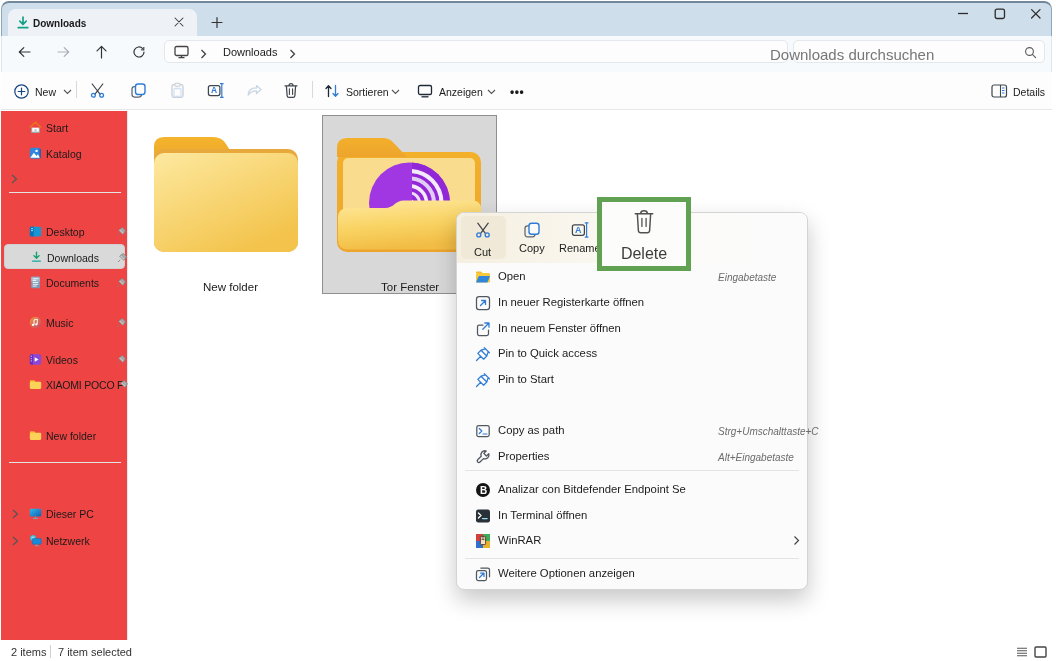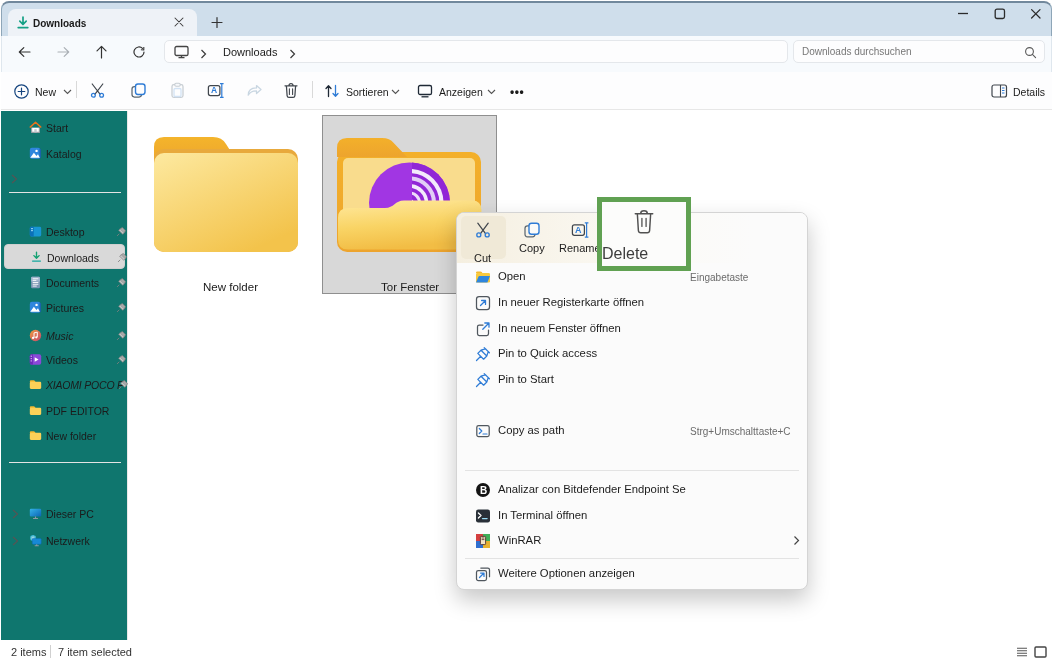--- a/index.html
+++ b/index.html
@@ -5,34 +5,34 @@
 html,body{margin:0;padding:0;}
 body{width:1056px;height:661px;background:#fff;font-family:"Liberation Sans",sans-serif;overflow:hidden;position:relative;}
 .ab{position:absolute;}
 #win{position:absolute;left:0;top:0;width:1053px;height:661px;}
 #titlebar{position:absolute;left:1px;top:1px;width:1051px;height:35px;background:#cfdeeb;border-top:2px solid #71889c;border-left:1px solid #8ea6b8;border-right:1px solid #8ea6b8;border-radius:8px 8px 0 0;box-sizing:border-box;}
 #tab{position:absolute;left:6px;top:6px;width:189px;height:30px;background:#eef2f7;border-radius:8px 8px 0 0;}
 #tabtitle{position:absolute;left:25px;top:9px;font-size:10px;color:#191919;font-weight:700;letter-spacing:0;}
 .capbtn{position:absolute;color:#2b2b2b;}
 #navrow{position:absolute;left:1px;top:36px;width:1051px;height:36px;background:#f7fafd;border-left:1px solid #dfe7ee;border-right:1px solid #dfe7ee;box-sizing:border-box;}
 #toolbar{position:absolute;left:1px;top:72px;width:1051px;height:38px;background:#fdfdfe;border-bottom:1px solid #e7e7e7;box-sizing:border-box;}
-#sidebar{position:absolute;left:1px;top:111px;width:126px;height:529px;background:#0f766e;}
+#sidebar{position:absolute;left:1px;top:111px;width:126px;height:529px;background:#ef4444;}
 #sideline{position:absolute;left:127px;top:111px;width:1px;height:529px;background:#e9e9e9;}
 .srow{position:absolute;left:3px;width:121px;height:25px;border-radius:4px;}
 .sico{position:absolute;left:25px;top:6px;width:13px;height:13px;}
 .stxt{position:absolute;left:42px;top:7px;font-size:10.5px;color:#1b1b1b;white-space:nowrap;}
 .spin{position:absolute;left:112px;top:7px;width:11px;height:11px;}
 .schev{position:absolute;width:10px;height:10px;}
 .addr{background:#fdfdfe;border:1px solid #e4e7eb;border-radius:5px;box-sizing:border-box;}
 #statusbar{position:absolute;left:0;top:640px;width:1053px;height:21px;background:#fff;}
 .st{font-size:11px;color:#333;}
 .menuitem{position:absolute;left:5px;width:342px;height:26px;}
 .mico{position:absolute;left:13px;top:5px;width:16px;height:16px;}
 .mtxt{position:absolute;left:36px;top:6px;font-size:11.3px;color:#1c1c1c;white-space:nowrap;}
-.macc{position:absolute;left:228px;top:8px;font-size:10px;color:#6b6b6b;white-space:nowrap;}
+.macc{position:absolute;left:256px;top:8px;font-size:10px;color:#6b6b6b;white-space:nowrap;font-style:italic;}
 .tool-txt{font-size:10.5px;color:#1b1b1b;}
 </style>
 </head>
 <body>
 <div id="win">
 
 <div id="titlebar">
   <div id="tab">
     <svg class="ab" style="left:7px;top:6px" width="16" height="16" viewBox="0 0 16 16">
           <path d="M8 2 v7.2 M4.8 6.2 L8 9.5 L11.2 6.2" stroke="#14a085" stroke-width="1.7" fill="none" stroke-linecap="round" stroke-linejoin="round"></path>
@@ -77,21 +77,21 @@
         <path d="M7.5 10.5 v2 M4.5 12.7 h6" stroke="#444" stroke-width="1.3"></path>
       </svg>
   <svg class="ab" style="left:198px;top:13px" width="7" height="10" viewBox="0 0 7 10">
         <path d="M1.5 1 L5.5 5 L1.5 9" fill="none" stroke="#3a3a3a" stroke-width="1.2"></path>
       </svg>
   <div class="ab" style="left:221px;top:10px;font-size:11px;color:#1b1b1b;">Downloads</div>
   <svg class="ab" style="left:287px;top:13px" width="7" height="10" viewBox="0 0 7 10">
         <path d="M1.5 1 L5.5 5 L1.5 9" fill="none" stroke="#3a3a3a" stroke-width="1.2"></path>
       </svg>
   <div class="ab addr" style="left:791px;top:4px;width:252px;height:23px;"></div>
-  <div class="ab" style="left:800px;top:10px;font-size:10px;color:#777;">Downloads durchsuchen</div>
+  <div class="ab" style="left:768px;top:10px;font-size:15px;color:#777;">Downloads durchsuchen</div>
   <svg class="ab" style="left:1022px;top:10px" width="13" height="13" viewBox="0 0 13 13">
         <circle cx="5.5" cy="5.5" r="3.9" fill="none" stroke="#5a5a5a" stroke-width="1.1"></circle>
         <path d="M8.4 8.4 L11.6 11.6" stroke="#5a5a5a" stroke-width="1.1" stroke-linecap="round"></path>
       </svg>
 </div>
 
 <div id="toolbar">
   <svg class="ab" style="left:13px;top:12px" width="15" height="15" viewBox="0 0 15 15">
         <circle cx="7.5" cy="7.5" r="6.7" fill="none" stroke="#16457f" stroke-width="1.2"></circle>
         <path d="M7.5 4.2 v6.6 M4.2 7.5 h6.6" stroke="#16457f" stroke-width="1.2" stroke-linecap="round"></path>
@@ -208,35 +208,21 @@
           <rect x="2.5" y="1" width="11" height="6" rx="1.6" fill="#9db4cc"></rect>
           <path d="M4.5 3.4 h7 M4.5 5.4 h4.5 M4.5 8 h7 M4.5 10.2 h7 M4.5 12.4 h5" stroke="#fff" stroke-width="1.1"></path>
         </svg>
     <div class="stxt">Documents</div>
     <svg class="spin" viewBox="0 0 14 14">
           <path d="M8.1 1.9 L12.1 5.9 L10.3 8.9 L5.1 3.7 Z" fill="#a9a9a9" stroke="#808080" stroke-width="0.9" stroke-linejoin="round"></path>
           <path d="M5.1 3.7 L3.4 5.4 L8.6 10.6 L10.3 8.9" fill="#c6c6c6" stroke="#808080" stroke-width="0.9" stroke-linejoin="round"></path>
           <path d="M3.8 10.2 L1.7 12.3" stroke="#808080" stroke-width="1.1" stroke-linecap="round"></path>
         </svg>
   </div>
-  <div class="srow" style="top:184px;">
-    <svg class="sico" viewBox="0 0 16 16">
-          <rect x="1" y="1" width="13" height="13.6" rx="2.6" fill="#2f86dd"></rect>
-          <path d="M13 1.6 c1 .4 1.6 1.2 1.6 2.4 v8 c0 1.2-.6 2-1.6 2.4 Z" fill="#1b5fae"></path>
-          <circle cx="9.3" cy="4.8" r="1.5" fill="#fff"></circle>
-          <path d="M1.6 13.2 L6 7.2 L9.2 11 L11 9 L13.4 13.2 Z" fill="#fff"></path>
-        </svg>
-    <div class="stxt">Pictures</div>
-    <svg class="spin" viewBox="0 0 14 14">
-          <path d="M8.1 1.9 L12.1 5.9 L10.3 8.9 L5.1 3.7 Z" fill="#a9a9a9" stroke="#808080" stroke-width="0.9" stroke-linejoin="round"></path>
-          <path d="M5.1 3.7 L3.4 5.4 L8.6 10.6 L10.3 8.9" fill="#c6c6c6" stroke="#808080" stroke-width="0.9" stroke-linejoin="round"></path>
-          <path d="M3.8 10.2 L1.7 12.3" stroke="#808080" stroke-width="1.1" stroke-linecap="round"></path>
-        </svg>
-  </div>
-  <div class="srow" style="top:212px;font-style:italic;">
+  <div class="srow" style="top:199px;">
     <svg class="sico" viewBox="0 0 16 16">
           <defs>
             <linearGradient id="mg" x1="0" y1="0" x2="1" y2="1">
               <stop offset="0" stop-color="#f09b3c"></stop>
               <stop offset="1" stop-color="#c3476f"></stop>
             </linearGradient>
           </defs>
           <circle cx="8" cy="8" r="7" fill="url(#mg)"></circle>
           <path d="M6.2 11 V4.8 l4 -0.9 v6.2" stroke="#fff" stroke-width="1.2" fill="none"></path>
           <circle cx="5" cy="11" r="1.4" fill="#fff"></circle>
@@ -258,38 +244,31 @@
           <rect x="2" y="8.8" width="1.6" height="1.6" rx="0.4" fill="#c9a6ef"></rect>
           <path d="M7 5.2 L11.8 8 L7 10.8 Z" fill="#fff"></path>
         </svg>
     <div class="stxt">Videos</div>
     <svg class="spin" viewBox="0 0 14 14">
           <path d="M8.1 1.9 L12.1 5.9 L10.3 8.9 L5.1 3.7 Z" fill="#a9a9a9" stroke="#808080" stroke-width="0.9" stroke-linejoin="round"></path>
           <path d="M5.1 3.7 L3.4 5.4 L8.6 10.6 L10.3 8.9" fill="#c6c6c6" stroke="#808080" stroke-width="0.9" stroke-linejoin="round"></path>
           <path d="M3.8 10.2 L1.7 12.3" stroke="#808080" stroke-width="1.1" stroke-linecap="round"></path>
         </svg>
   </div>
-  <div class="srow" style="top:261px;font-style:italic;">
+  <div class="srow" style="top:261px;">
     <svg class="sico" viewBox="0 0 16 16">
           <path d="M1 4.2 q0-1.4 1.4-1.4 h3.4 q1 0 1.5 .8 l.8 1.2 h-7.1 Z" fill="#f5b82e"></path>
           <rect x="1" y="4.6" width="14" height="8.8" rx="1.4" fill="#fbd158"></rect>
         </svg>
     <div class="stxt" style="letter-spacing:-0.2px;">XIAOMI POCO F</div>
     <svg class="spin" style="left:114px" viewBox="0 0 14 14">
           <path d="M8.1 1.9 L12.1 5.9 L10.3 8.9 L5.1 3.7 Z" fill="#a9a9a9" stroke="#808080" stroke-width="0.9" stroke-linejoin="round"></path>
           <path d="M5.1 3.7 L3.4 5.4 L8.6 10.6 L10.3 8.9" fill="#c6c6c6" stroke="#808080" stroke-width="0.9" stroke-linejoin="round"></path>
           <path d="M3.8 10.2 L1.7 12.3" stroke="#808080" stroke-width="1.1" stroke-linecap="round"></path>
         </svg>
-  </div>
-  <div class="srow" style="top:286.5px;">
-    <svg class="sico" viewBox="0 0 16 16">
-          <path d="M1 4.2 q0-1.4 1.4-1.4 h3.4 q1 0 1.5 .8 l.8 1.2 h-7.1 Z" fill="#f5b82e"></path>
-          <rect x="1" y="4.6" width="14" height="8.8" rx="1.4" fill="#fbd158"></rect>
-        </svg>
-    <div class="stxt">PDF EDITOR</div>
   </div>
   <div class="srow" style="top:312px;">
     <svg class="sico" viewBox="0 0 16 16">
           <path d="M1 4.2 q0-1.4 1.4-1.4 h3.4 q1 0 1.5 .8 l.8 1.2 h-7.1 Z" fill="#f5b82e"></path>
           <rect x="1" y="4.6" width="14" height="8.8" rx="1.4" fill="#fbd158"></rect>
         </svg>
     <div class="stxt">New folder</div>
   </div>
   <div class="ab" style="left:8px;top:351px;width:112px;height:1px;background:#e4e4e4;"></div>
   <div class="srow" style="top:390px;">
@@ -374,21 +353,21 @@
 <div class="ab" style="left:381px;top:281px;font-size:11.5px;color:#1b1b1b;">Tor Fenster</div>
 
 <div class="ab" style="left:456px;top:212px;width:352px;height:378px;background:#fbfbfb;border:1px solid #d4d4d4;border-radius:8px;box-sizing:border-box;box-shadow:0 10px 22px rgba(0,0,0,0.22);">
   <div class="ab" style="left:0;top:0;width:350px;height:50px;background:linear-gradient(90deg,#f5efe0 0%,#f8f4ea 25%,#fbfaf6 55%,#fbfbfb 85%);border-radius:7px 7px 0 0;"></div>
   <div class="ab" style="left:4px;top:3px;width:45px;height:43px;background:#f0e9d7;border-radius:5px;"></div>
   <svg class="ab" style="left:17px;top:8px" width="18" height="18" viewBox="0 0 18 18">
         <path d="M3.8 2.2 L11.7 12.8 M14.2 2.2 L6.3 12.8" stroke="#40464d" stroke-width="1.25" stroke-linecap="round"></path>
         <circle cx="4.8" cy="13.9" r="2" fill="none" stroke="#2f7cd6" stroke-width="1.35"></circle>
         <circle cx="13.2" cy="13.9" r="2" fill="none" stroke="#2f7cd6" stroke-width="1.35"></circle>
       </svg>
-  <div class="ab" style="left:17px;top:39px;font-size:11px;color:#1c1c1c;">Cut</div>
+  <div class="ab" style="left:17px;top:33px;font-size:11px;color:#1c1c1c;">Cut</div>
   <svg class="ab" style="left:66px;top:8px" width="18" height="18" viewBox="0 0 18 18">
         <rect x="2" y="4.8" width="10" height="11" rx="2.5" fill="none" stroke="#5b6770" stroke-width="1.25"></rect>
         <rect x="6" y="2.2" width="10" height="11" rx="2.5" fill="#fbfbf9" stroke="#2f7cd6" stroke-width="1.4"></rect>
       </svg>
   <div class="ab" style="left:62px;top:29px;font-size:11px;color:#1c1c1c;">Copy</div>
   <svg class="ab" style="left:114px;top:8px" width="19" height="18" viewBox="0 0 19 18">
         <rect x="1.4" y="3.8" width="12" height="10.5" rx="2" fill="none" stroke="#40464d" stroke-width="1.25"></rect>
         <text x="4.1" y="12" font-size="9" font-weight="bold" fill="#2f7cd6" font-family="Liberation Sans">A</text>
         <path d="M15.6 1.8 v14.4 M13.8 1.8 h3.6 M13.8 16.2 h3.6" stroke="#2f7cd6" stroke-width="1.2"></path>
       </svg>
@@ -430,20 +409,27 @@
     <div class="mtxt">Pin to Start</div>
   </div>
   <div class="menuitem" style="top:205px;">
     <svg class="mico" viewBox="0 0 16 16">
           <rect x="1.8" y="2.5" width="12.4" height="11" rx="1.8" fill="none" stroke="#50575e" stroke-width="1.25"></rect>
           <path d="M4.3 5.5 L6.8 8 L4.3 10.5" fill="none" stroke="#2f7cd6" stroke-width="1.2" stroke-linejoin="round" stroke-linecap="round"></path>
           <path d="M8 11 h4" stroke="#2f7cd6" stroke-width="1.2" stroke-linecap="round"></path>
         </svg>
     <div class="mtxt">Copy as path</div>
     <div class="macc">Strg+Umschalttaste+C</div>
+  </div>
+  <div class="menuitem" style="top:231px;">
+    <svg class="mico" viewBox="0 0 16 16">
+          <path d="M13.8 4.6 a4 4 0 0 1 -5.3 5 L5 13 a1.6 1.6 0 0 1 -2.3 -2.3 L6.2 7.3 a4 4 0 0 1 5 -5.3 L8.8 4.4 l2.6 2.6 Z" fill="none" stroke="#50575e" stroke-width="1.3" stroke-linejoin="round"></path>
+        </svg>
+    <div class="mtxt">Properties</div>
+    <div class="macc">Alt+Eingabetaste</div>
   </div>
   <div class="ab" style="left:8px;top:256.5px;width:334px;height:1px;background:#e3e3e3;"></div>
   <div class="menuitem" style="top:264px;">
     <svg class="mico" viewBox="0 0 16 16">
           <circle cx="8" cy="8" r="7" fill="#141414"></circle>
           <text x="5" y="11.6" font-size="10" font-weight="bold" fill="#fff" font-family="Liberation Sans">B</text>
         </svg>
     <div class="mtxt">Analizar con Bitdefender Endpoint Se</div>
   </div>
   <div class="menuitem" style="top:290px;">
@@ -478,21 +464,21 @@
         </svg>
     <div class="mtxt">Weitere Optionen anzeigen</div>
   </div>
 </div>
 
 <div class="ab" style="left:597px;top:197px;width:94px;height:74px;background:#fcfcfb;border:5px solid #60a152;box-sizing:border-box;">
   <svg class="ab" style="left:30px;top:7px" width="24" height="26" viewBox="0 0 22 25">
         <path d="M2.6 4.6 h16.8 M7.8 4.3 c0-3.4 6.4-3.4 6.4 0 M4.6 4.6 l1 16.1 c.1 1.3 1 2.2 2.3 2.2 h6.2 c1.3 0 2.2-.9 2.3-2.2 l1-16.1" fill="none" stroke="#515151" stroke-width="1.4" stroke-linecap="round"></path>
         <path d="M9 9 v7.8 M13 9 v7.8" stroke="#515151" stroke-width="1.25" stroke-linecap="round"></path>
       </svg>
-  <div class="ab" style="left:0;top:43px;width:84px;text-align:left;font-size:16px;color:#3d3d3d;">Delete</div>
+  <div class="ab" style="left:0;top:43px;width:84px;text-align:center;font-size:16px;color:#3d3d3d;">Delete</div>
 </div>
 <div id="statusbar">
   <div class="ab st" style="left:11px;top:6px;">2 items</div>
   <div class="ab" style="left:50px;top:5px;width:1px;height:13px;background:#d0d0d0;"></div>
   <div class="ab st" style="left:58px;top:6px;">7 item selected</div>
   <svg class="ab" style="left:1016px;top:7px" width="12" height="10" viewBox="0 0 12 10">
         <path d="M1 1.2 h10 M1 3.7 h10 M1 6.2 h10 M1 8.7 h10" stroke="#555" stroke-width="1.1"></path>
       </svg>
   <svg class="ab" style="left:1034px;top:6px" width="13" height="12" viewBox="0 0 13 12">
         <rect x="1" y="1" width="11" height="10" rx="1" fill="none" stroke="#444" stroke-width="1.4"></rect>

